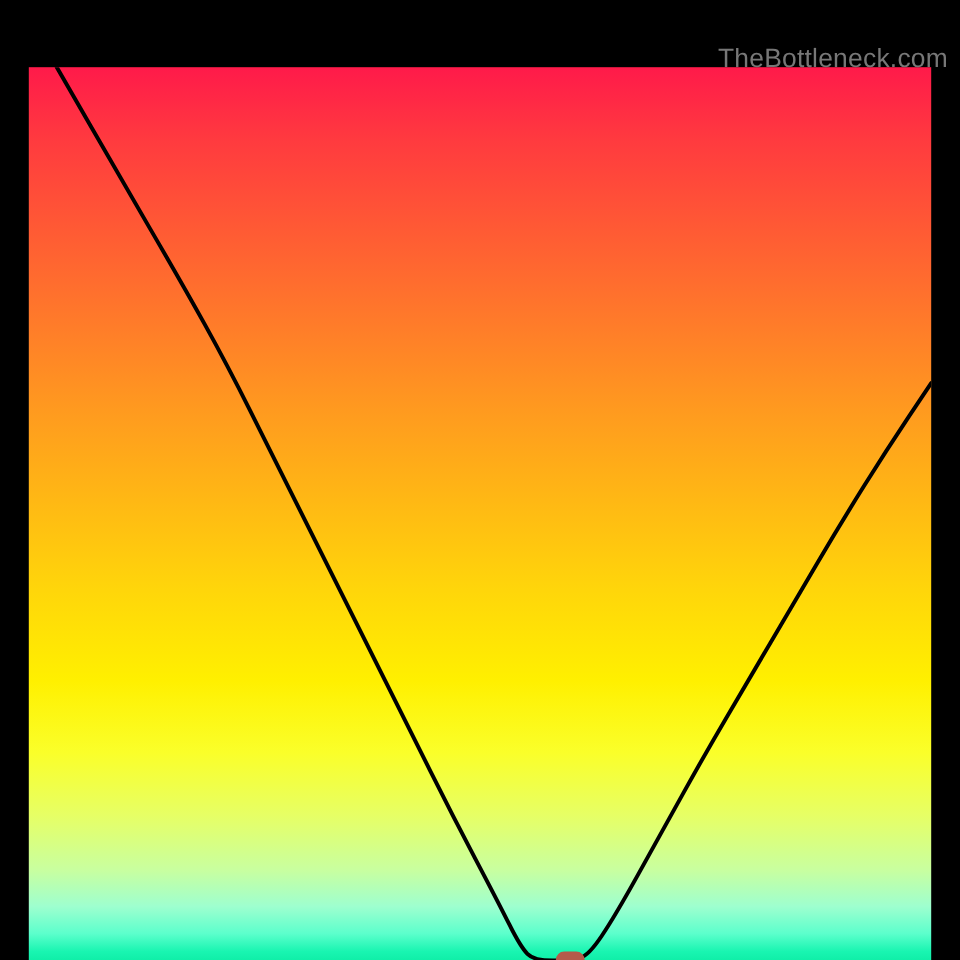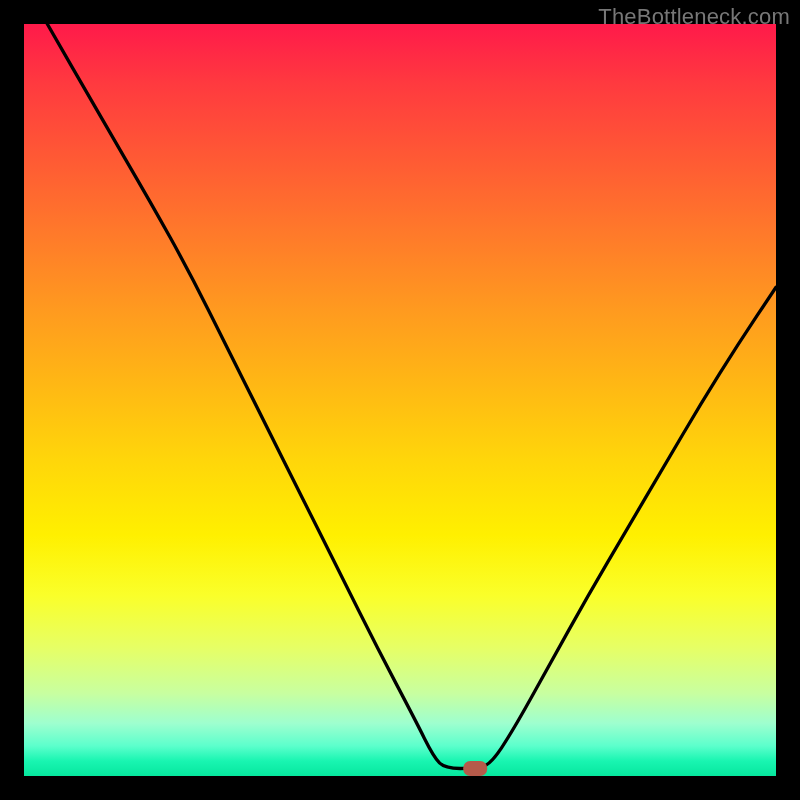--- a/index.html
+++ b/index.html
@@ -9,20 +9,21 @@
     height: 800px;
     background: #000;
     overflow: hidden;
     font-family: Arial, Helvetica, sans-serif;
   }
   .frame {
     position: relative;
     width: 800px;
     height: 736px;
     background: #000;
+    margin-top: 32px;
   }
   .watermark {
     position: absolute;
     top: 4px;
     right: 10px;
     color: #777;
     font-size: 22px;
     font-weight: 500;
     letter-spacing: 0.2px;
     z-index: 10;

